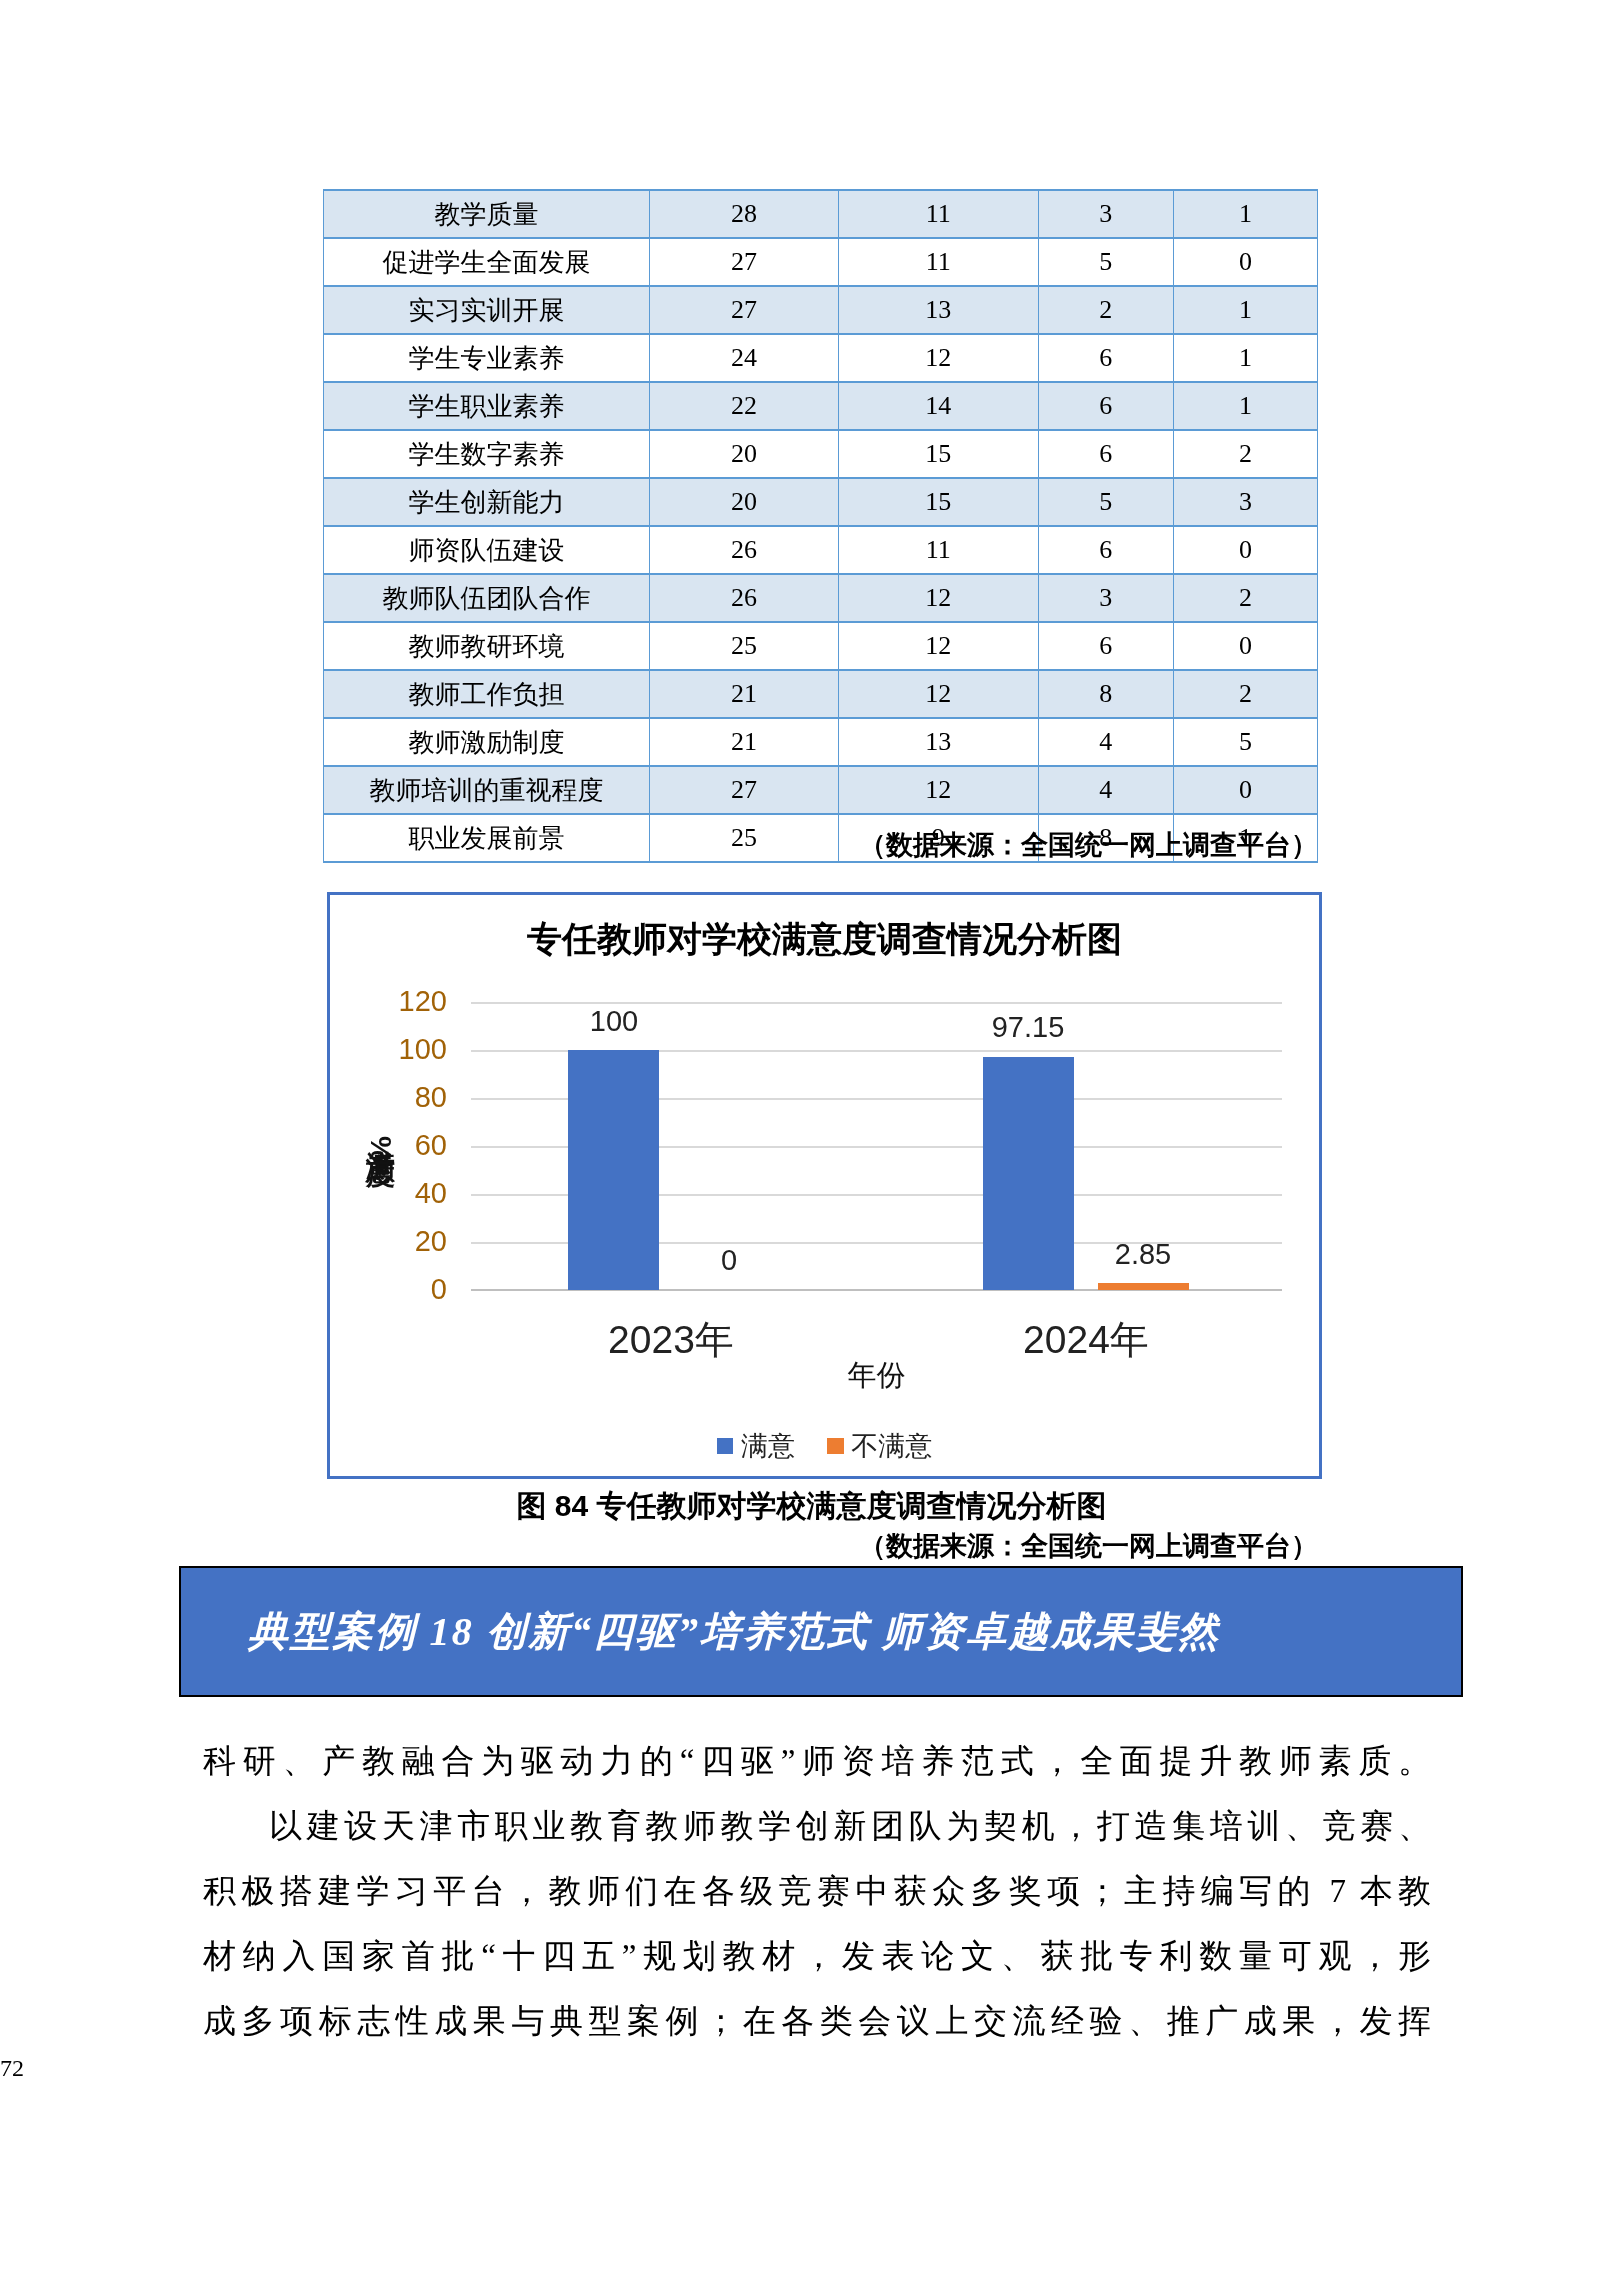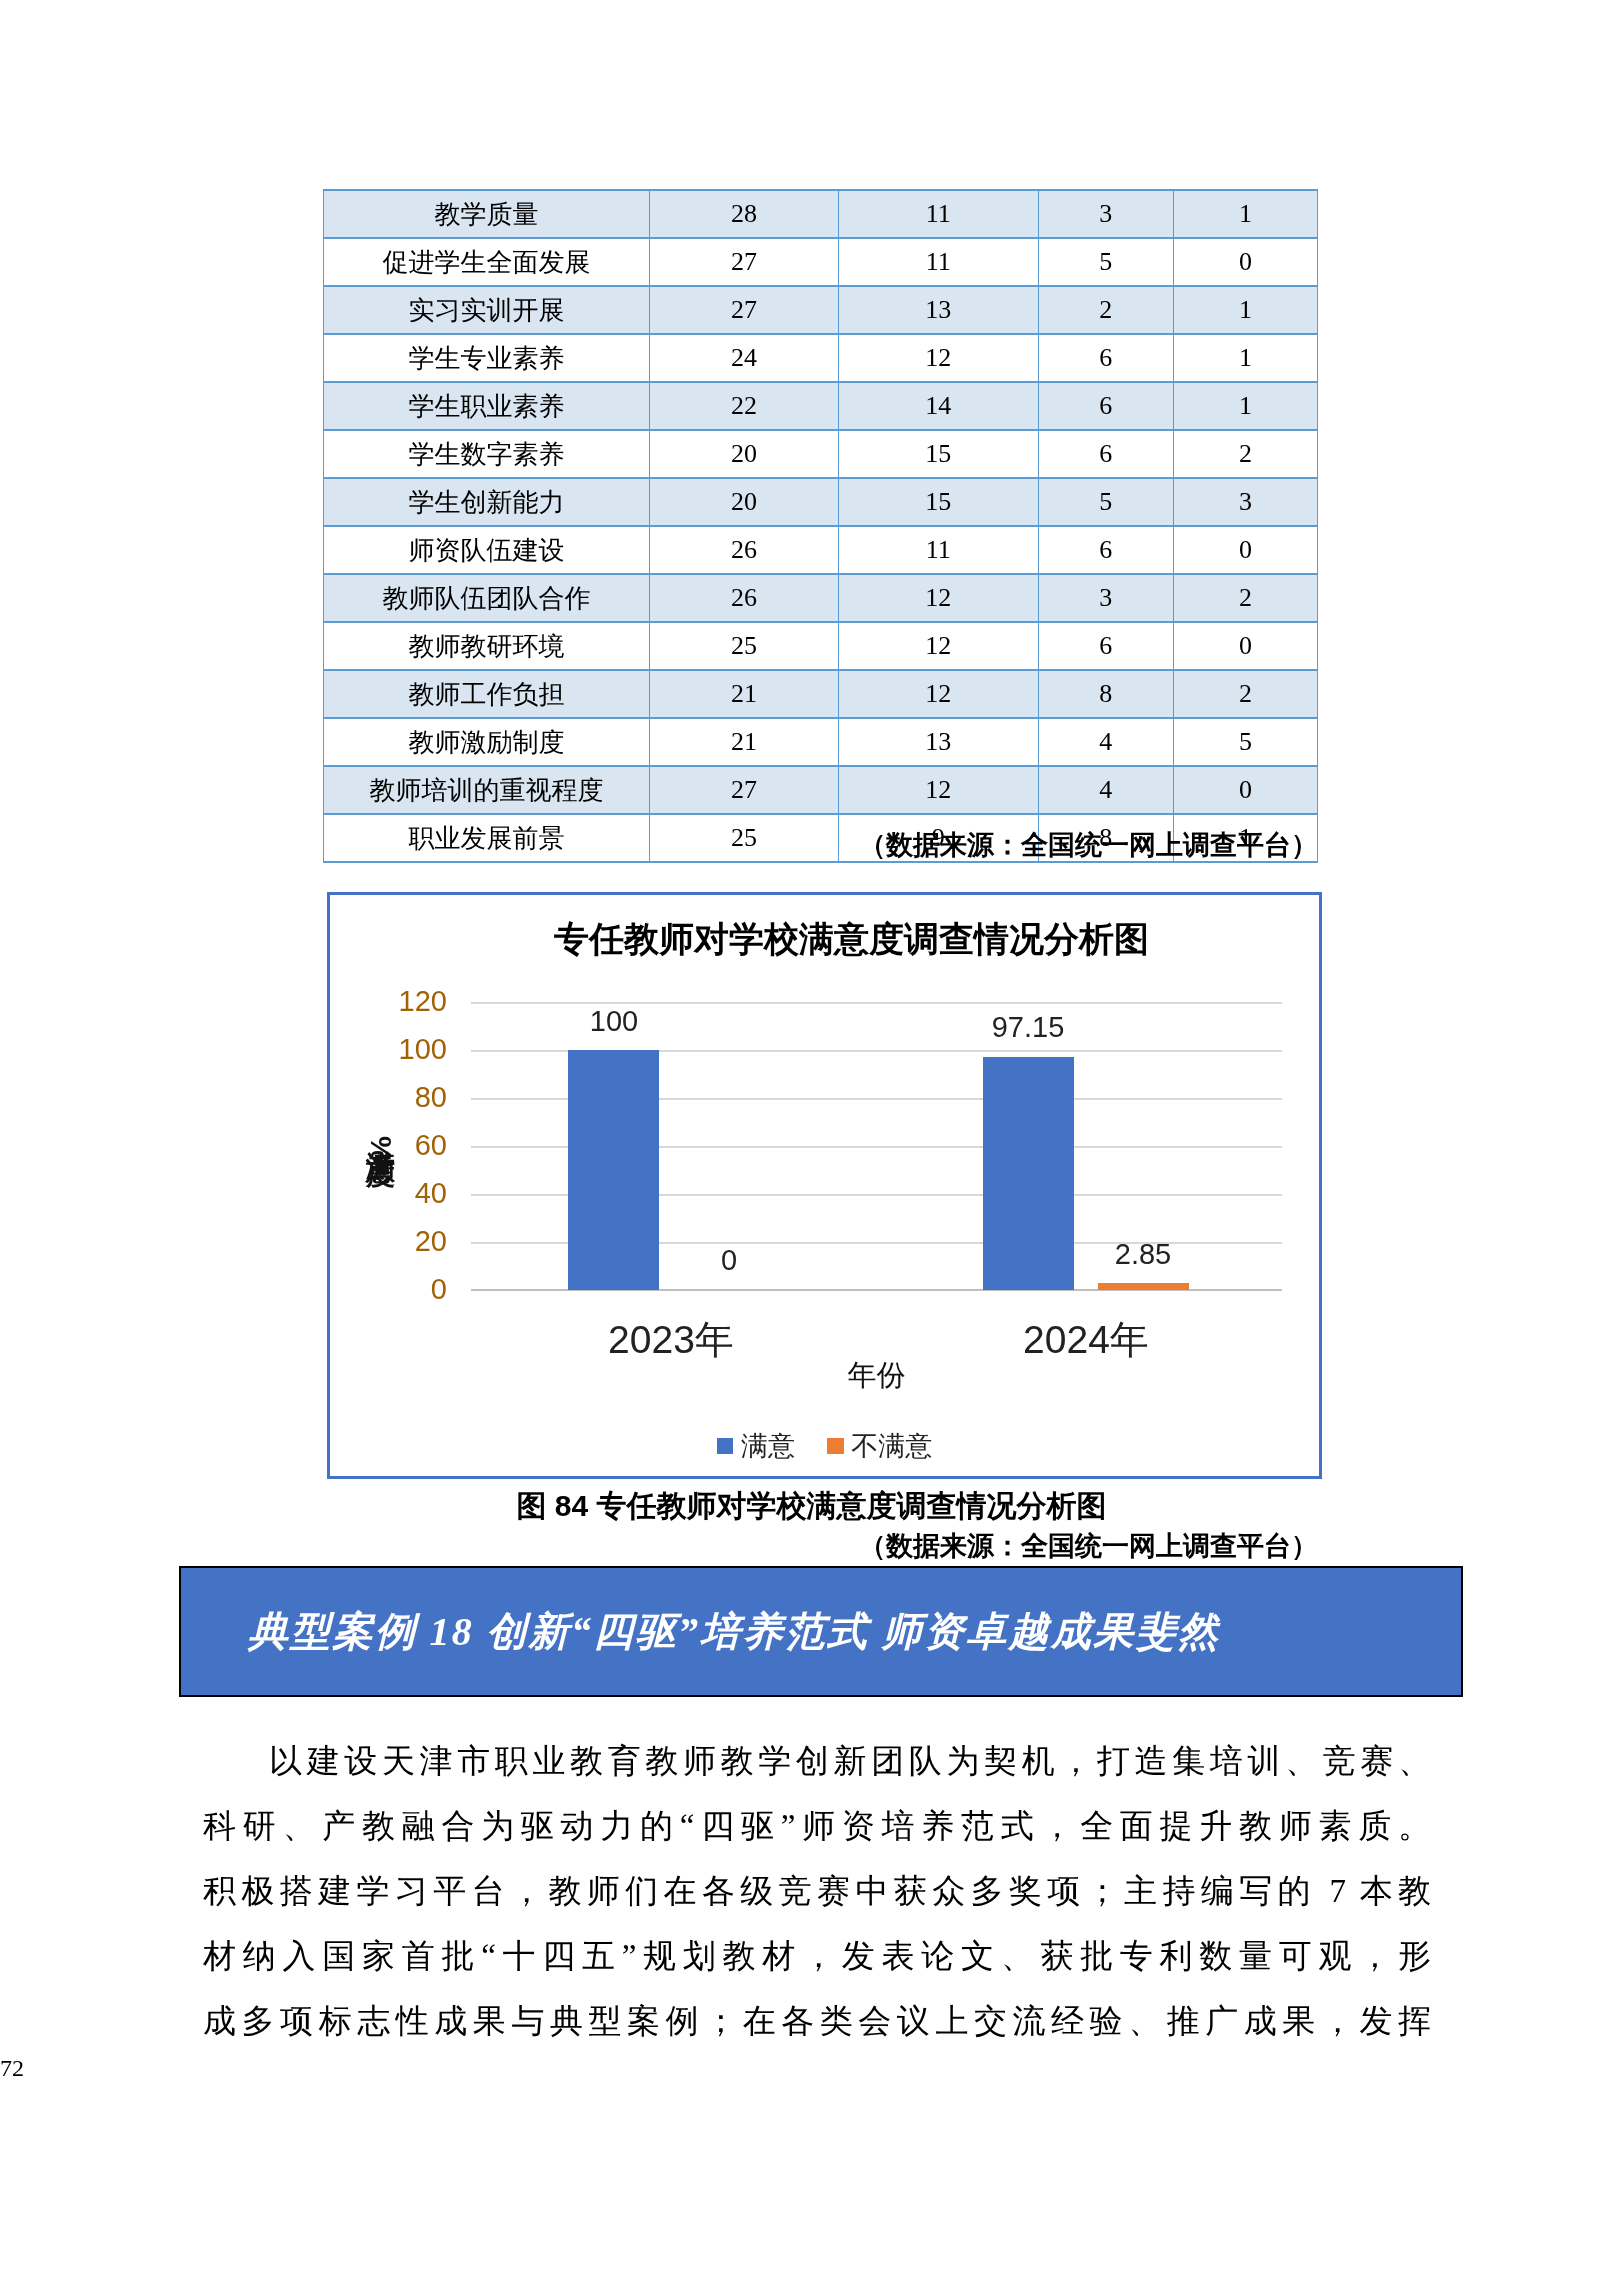--- a/index.html
+++ b/index.html
@@ -40,21 +40,21 @@
   
   .chart-box{
     position:absolute; left:327px; top:892px;
     width:995px; height:587px;
     border:3px solid #4472C4; background:#fff;
     box-sizing:border-box;
     font-family:"Liberation Sans", sans-serif;
   }
   .chart-title{
     position:absolute; left:0; top:21px; width:100%;
-    text-align:center; font-size:35px; font-weight:bold;padding-left:27px;
+    text-align:center; font-size:35px; font-weight:bold;
   }
   .plot-area{
     position:absolute; left:141px; top:107px; width:811px; height:288px;
   }
   .gridline{position:absolute; left:0; width:100%; height:1.5px; background:#D9D9D9;}
   .axis-line{position:absolute; left:0; bottom:-0.8px; width:100%; height:1.5px; background:#BFBFBF;}
   .ytick{
     position:absolute; left:-100px; width:76px; text-align:right;
     font-size:29px; color:#a16207; line-height:33px;
   }
@@ -278,22 +278,22 @@
   </div>
 
   <div class="fig-caption">图 84  专任教师对学校满意度调查情况分析图</div>
   <div class="datasource ds-figure">（数据来源：全国统一网上调查平台）</div>
 
   <div class="banner" style="background: rgb(68, 114, 196);">
     <div class="banner-text">典型案例 18  创新“四驱”培养范式  师资卓越成果斐然</div>
   </div>
 
   <div class="paragraph">
+      <div class="para-line">科研、产教融合为驱动力的“四驱”师资培养范式，全面提升教师素质。</div>
       <div class="para-line first">以建设天津市职业教育教师教学创新团队为契机，打造集培训、竞赛、</div>
-      <div class="para-line">科研、产教融合为驱动力的“四驱”师资培养范式，全面提升教师素质。</div>
       <div class="para-line">积极搭建学习平台，教师们在各级竞赛中获众多奖项；主持编写的 7 本教</div>
       <div class="para-line">材纳入国家首批“十四五”规划教材，发表论文、获批专利数量可观，形</div>
       <div class="para-line">成多项标志性成果与典型案例；在各类会议上交流经验、推广成果，发挥</div>
     </div>
 
   <div class="page-number">72</div>
 </div>
 
 
 </body></html>

